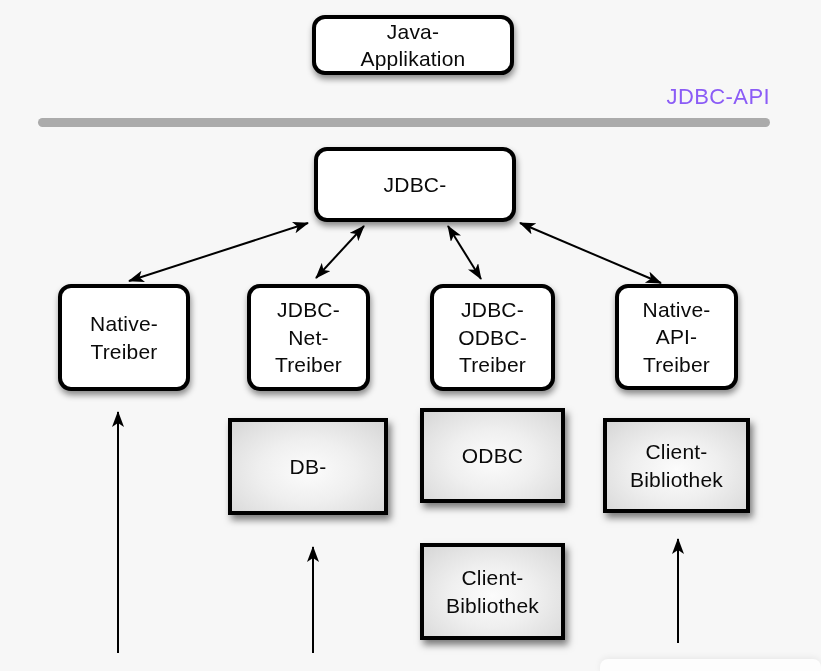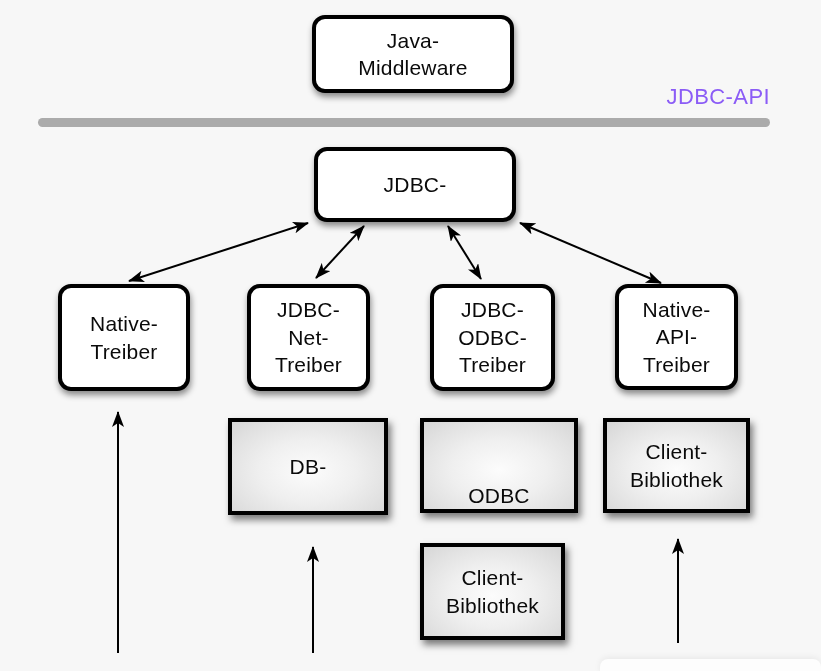--- a/index.html
+++ b/index.html
@@ -26,28 +26,28 @@
     background:#ffffff;
     border-radius:13px;
     box-shadow:1px 4px 6px rgba(0,0,0,0.45);
   }
   .gray-node{
     background:radial-gradient(ellipse at 50% 55%, #fcfcfc 0%, #efefef 45%, #e2e2e2 75%, #d6d6d6 100%);
     border-radius:0;
     box-shadow:3px 5px 7px rgba(0,0,0,0.5);
   }
 
-  #java-app{left:312px;top:15px;width:202px;height:78px;}
+  #java-app{left:312px;top:15px;width:202px;height:60px;}
   #treibermanager{left:314px;top:147px;width:202px;height:75px;}
   #native-protokoll{left:58px;top:284px;width:132px;height:107px;}
   #jdbc-net{left:247px;top:284px;width:123px;height:107px;}
   #jdbc-odbc{left:430px;top:284px;width:125px;height:107px;}
   #native-api{left:615px;top:284px;width:123px;height:106px;}
   #db-middleware{left:228px;top:418px;width:160px;height:97px;}
-  #odbc{left:420px;top:418px;width:158px;height:95px;justify-content:flex-end;}
+  #odbc{left:420px;top:408px;width:145px;height:95px;}
   #client-bib-right{left:603px;top:418px;width:147px;height:95px;}
   #client-bib-mid{left:420px;top:543px;width:145px;height:97px;}
 
   .divider{
     position:absolute;z-index:0;
     left:38px;top:118px;width:732px;height:9px;
     background:#ababab;border-radius:5px;
   }
   .api-label{
     position:absolute;z-index:2;
@@ -82,21 +82,21 @@
       <line x1="448" y1="226" x2="481" y2="279" marker-start="url(#ah)" marker-end="url(#ah)"></line>
       <line x1="520" y1="223" x2="661" y2="283" marker-start="url(#ah)" marker-end="url(#ah)"></line>
       <line x1="118" y1="653" x2="118" y2="412" marker-end="url(#ah)"></line>
       <line x1="313" y1="653" x2="313" y2="547" marker-end="url(#ah)"></line>
       <line x1="678" y1="643" x2="678" y2="539" marker-end="url(#ah)"></line>
     </g>
   </svg>
 
   <div class="node white-node" id="java-app">
     <span class="line">Java-</span>
-    <span class="line">Middleware</span>
+    <span class="line">Applikation</span>
   </div>
 
   <div class="node white-node" id="treibermanager">
     <span class="line">JDBC-</span>
   </div>
 
   <div class="node white-node" id="native-protokoll">
     <span class="line">Native-</span>
     <span class="line">Treiber</span>
   </div>

